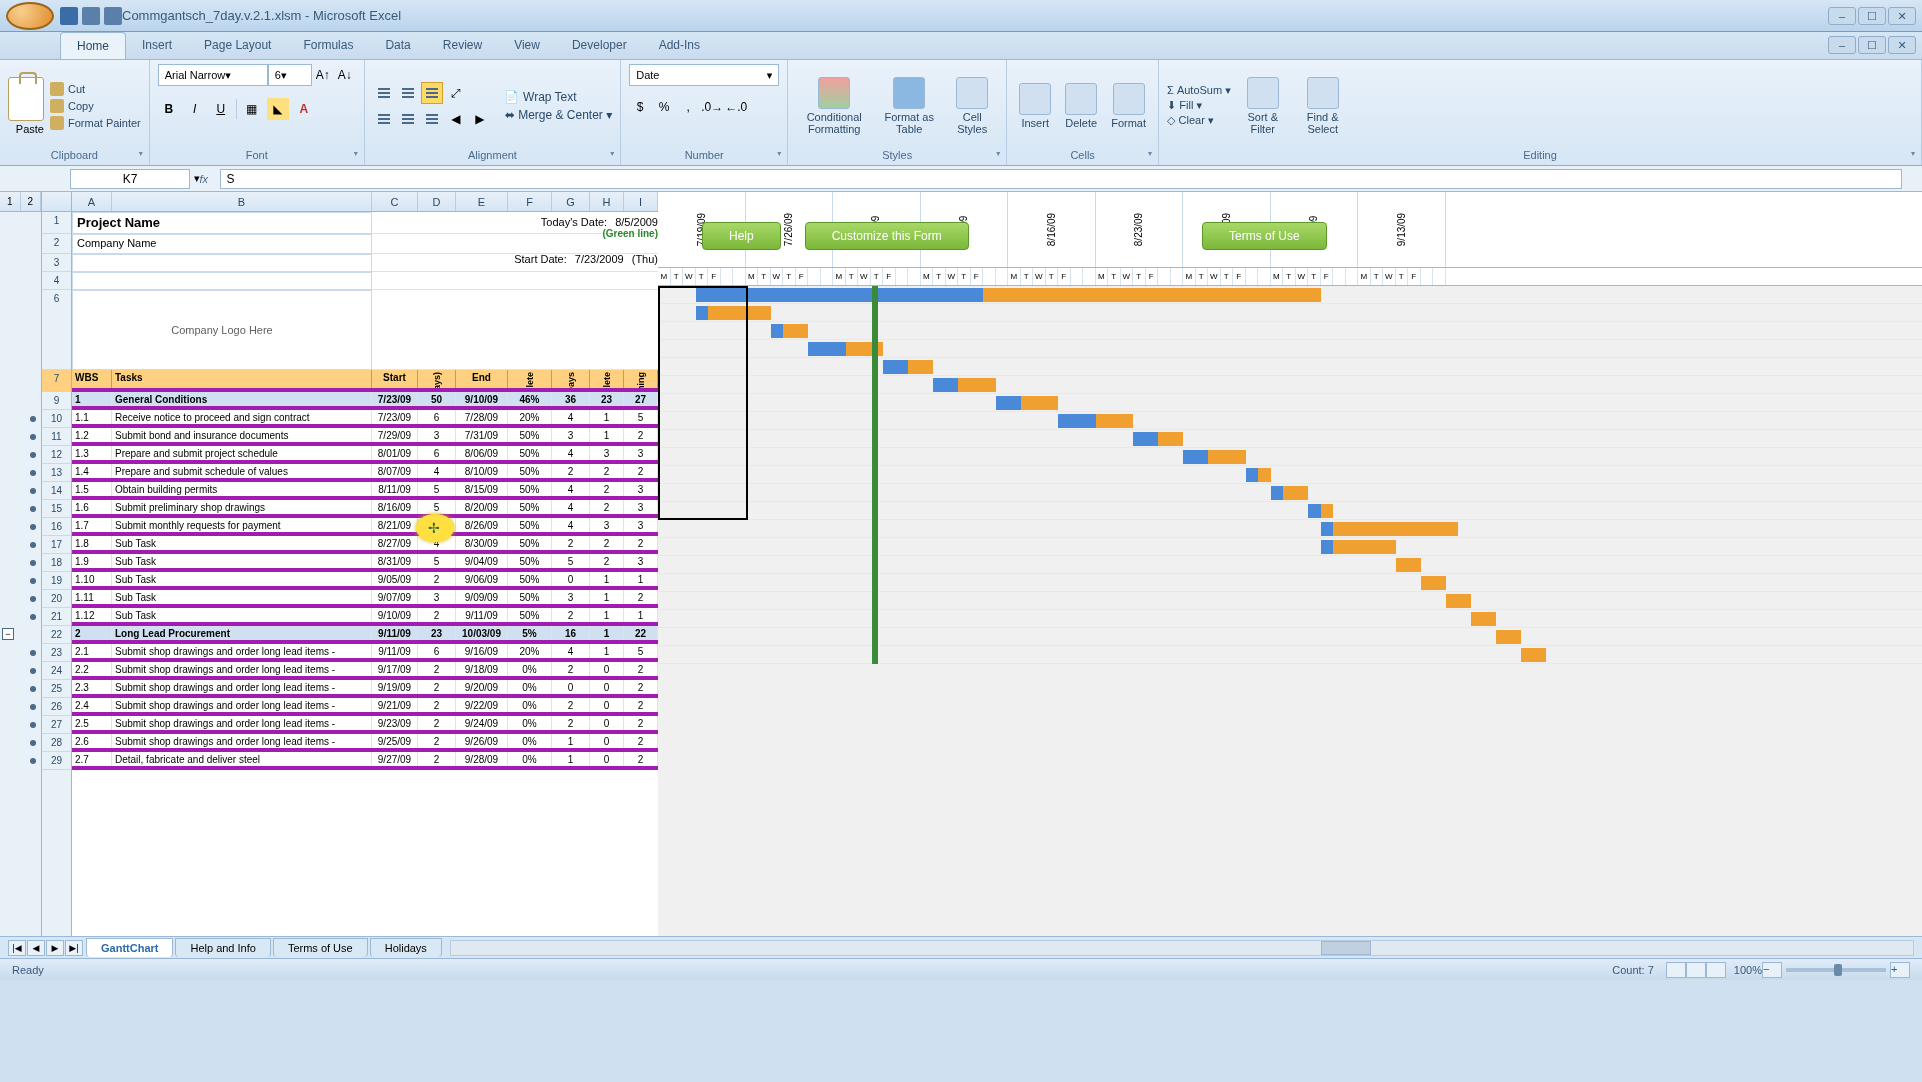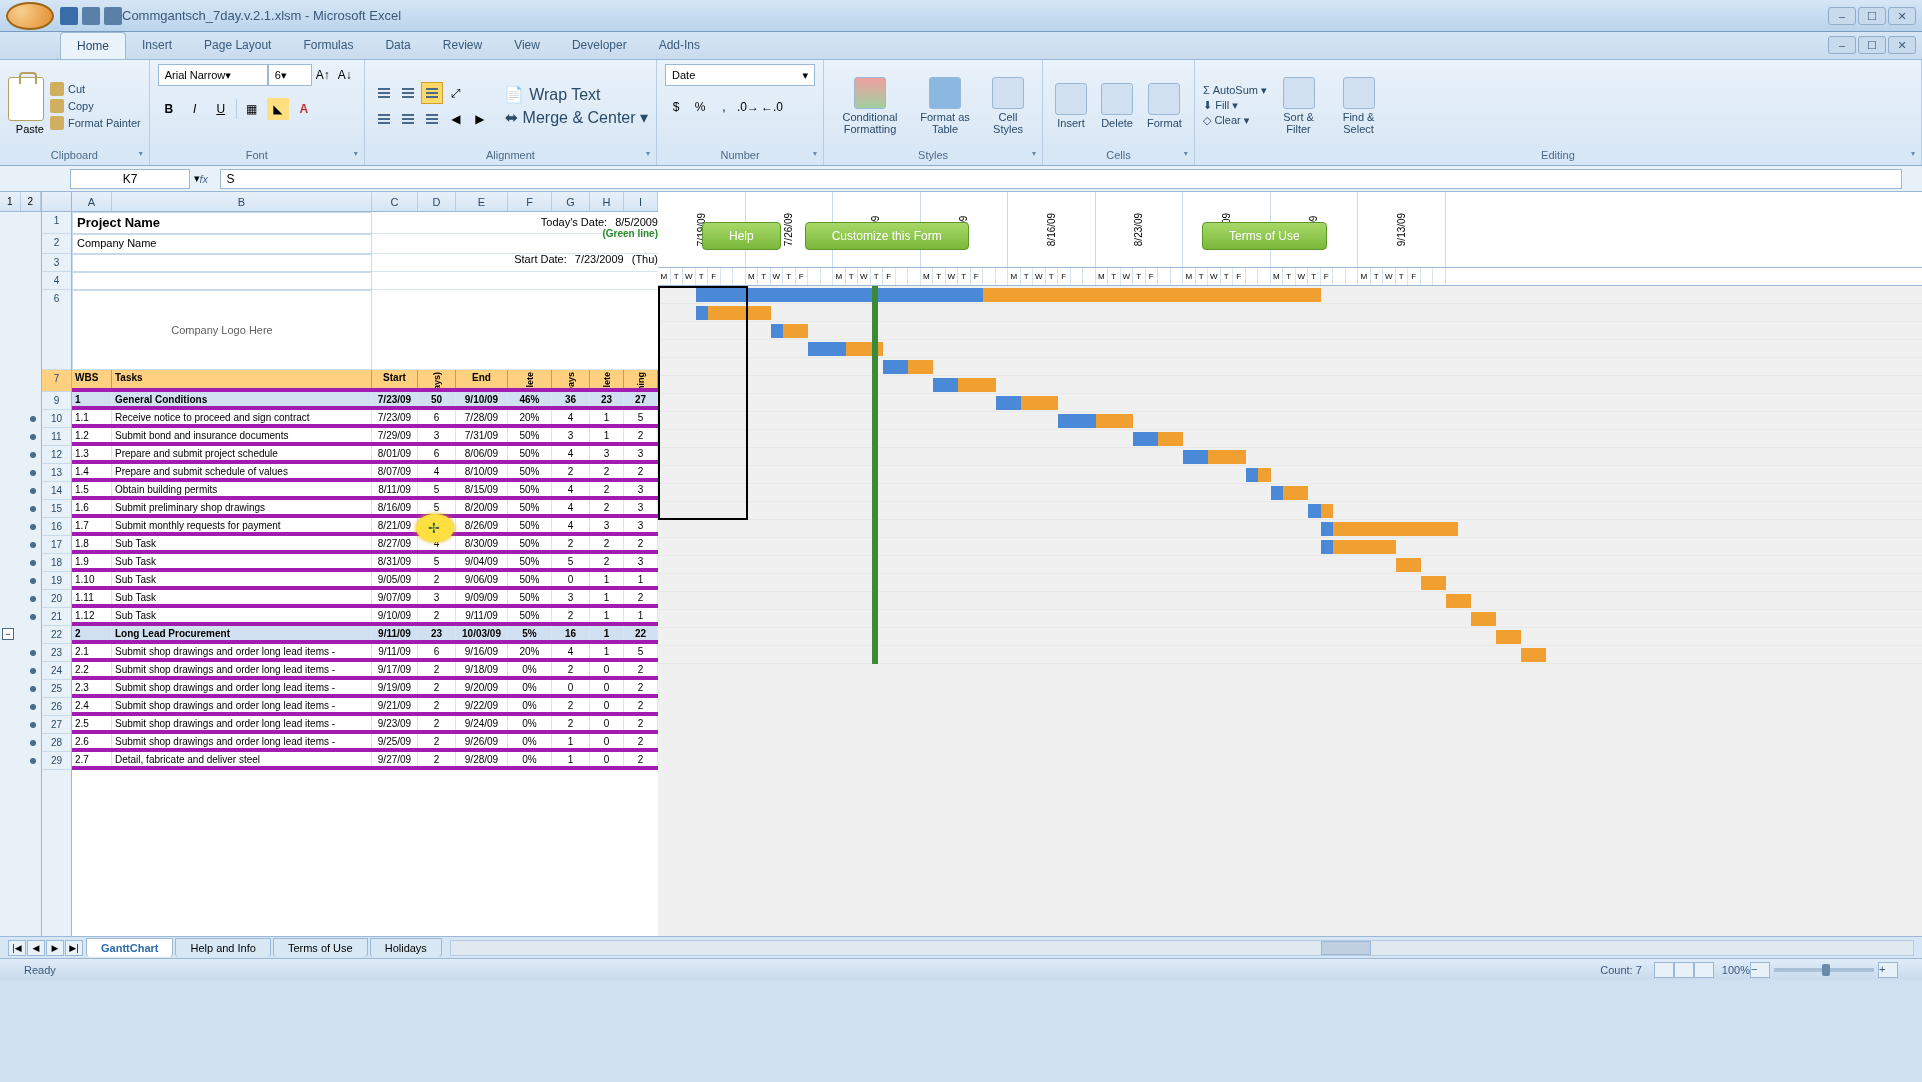--- a/index.html
+++ b/index.html
@@ -35,21 +35,21 @@
 .mini-icon { width: 14px; height: 14px; background: #d0b060; border-radius: 2px; }
 .font-top { display: flex; gap: 0; align-items: flex-start; margin-bottom: 6px; }
 .font-combo { border: 1px solid #9bb8d6; background: #fff; padding: 2px 6px; font-size: 11px; height: 22px; display: flex; align-items: center; }
 .font-bottom { display: flex; gap: 4px; align-items: center; }
 .fmt-btn { width: 22px; height: 22px; border: 1px solid transparent; display: flex; align-items: center; justify-content: center; font-size: 12px; }
 .fmt-sep { width: 1px; height: 20px; background: #b8cde2; }
 .align-grid { display: flex; gap: 2px; }
 .align-btn { width: 22px; height: 22px; border: 1px solid transparent; position: relative; }
 .align-btn::before { content: ""; position: absolute; left: 4px; right: 4px; top: 5px; height: 2px; background: #4a6a8a; box-shadow: 0 4px 0 #4a6a8a, 0 8px 0 #4a6a8a; }
 .align-btn.sel { background: #ffd966; border-color: #d0a030; }
-.wrap-merge { display: flex; flex-direction: column; gap: 4px; font-size: 16px; color: #2a4a6a; margin-left: 8px; }
+.wrap-merge { display: flex; flex-direction: column; gap: 4px; font-size: 12px; color: #2a4a6a; margin-left: 8px; }
 .num-combo { border: 1px solid #9bb8d6; background: #fff; padding: 2px 6px; height: 22px; width: 150px; display: flex; align-items: center; justify-content: space-between; }
 .num-btns { display: flex; gap: 2px; margin-top: 4px; }
 .big-btn { display: flex; flex-direction: column; align-items: center; gap: 2px; font-size: 11px; color: #2a4a6a; padding: 0 4px; }
 .big-icon { width: 32px; height: 32px; background: #d0e0f0; border: 1px solid #9bb8d6; border-radius: 3px; }
 .big-icon.cond { background: linear-gradient(#f0a0a0, #a0d0a0); }
 .big-icon.tbl { background: #8ab8e0; }
 .edit-col { display: flex; flex-direction: column; gap: 2px; font-size: 11px; color: #2a4a6a; }
 
 
 .formula-bar { height: 26px; background: #e8f0f8; display: flex; align-items: center; border-bottom: 1px solid #9bb8d6; }
@@ -117,21 +117,21 @@
 
 .sheet-tabs { height: 22px; background: #d6e6f5; display: flex; align-items: center; border-top: 1px solid #9bb8d6; padding-left: 8px; }
 .nav-btn { width: 18px; height: 16px; border: 1px solid #9bb8d6; background: #e8f0f8; text-align: center; font-size: 9px; line-height: 14px; margin-right: 1px; }
 .stab { padding: 3px 14px; background: #fff; border: 1px solid #9bb8d6; border-bottom: none; font-size: 11px; margin-left: 2px; border-radius: 0 0 4px 4px; }
 .stab.active { background: #fff; font-weight: bold; color: #2a6aaa; }
 .stab.inactive { background: #d8e8f4; }
 .hscroll { flex: 1; height: 16px; background: #e0e8f0; margin: 0 8px; border: 1px solid #b8cde2; position: relative; }
 .hscroll .thumb { position: absolute; left: 870px; width: 50px; height: 14px; background: #c0d0e0; border: 1px solid #9bb8d6; }
 
 
-.status-bar { height: 22px; background: linear-gradient(#e0ecf8, #c8dbed); display: flex; align-items: center; padding: 0 24px; font-size: 11px; color: #3a5a7a; border-top: 1px solid #9bb8d6; }
+.status-bar { height: 22px; background: linear-gradient(#e0ecf8, #c8dbed); display: flex; align-items: center; padding: 0 12px; font-size: 11px; color: #3a5a7a; border-top: 1px solid #9bb8d6; }
 .status-bar .sp { flex: 1; }
 .zoom-ctl { display: flex; align-items: center; gap: 4px; }
 .view-btn { width: 20px; height: 16px; border: 1px solid #9bb8d6; background: #e8f0f8; }
 
 .highlight-yellow { position: absolute; background: #ffe040; border-radius: 50%; width: 38px; height: 28px; z-index: 10; box-shadow: 0 0 4px #d0b000; }
 .highlight-yellow::after { content: "✢"; position: absolute; left: 12px; top: 6px; color: #3a6a3a; font-size: 14px; }
 </style>
 </head>
 <body>
 

